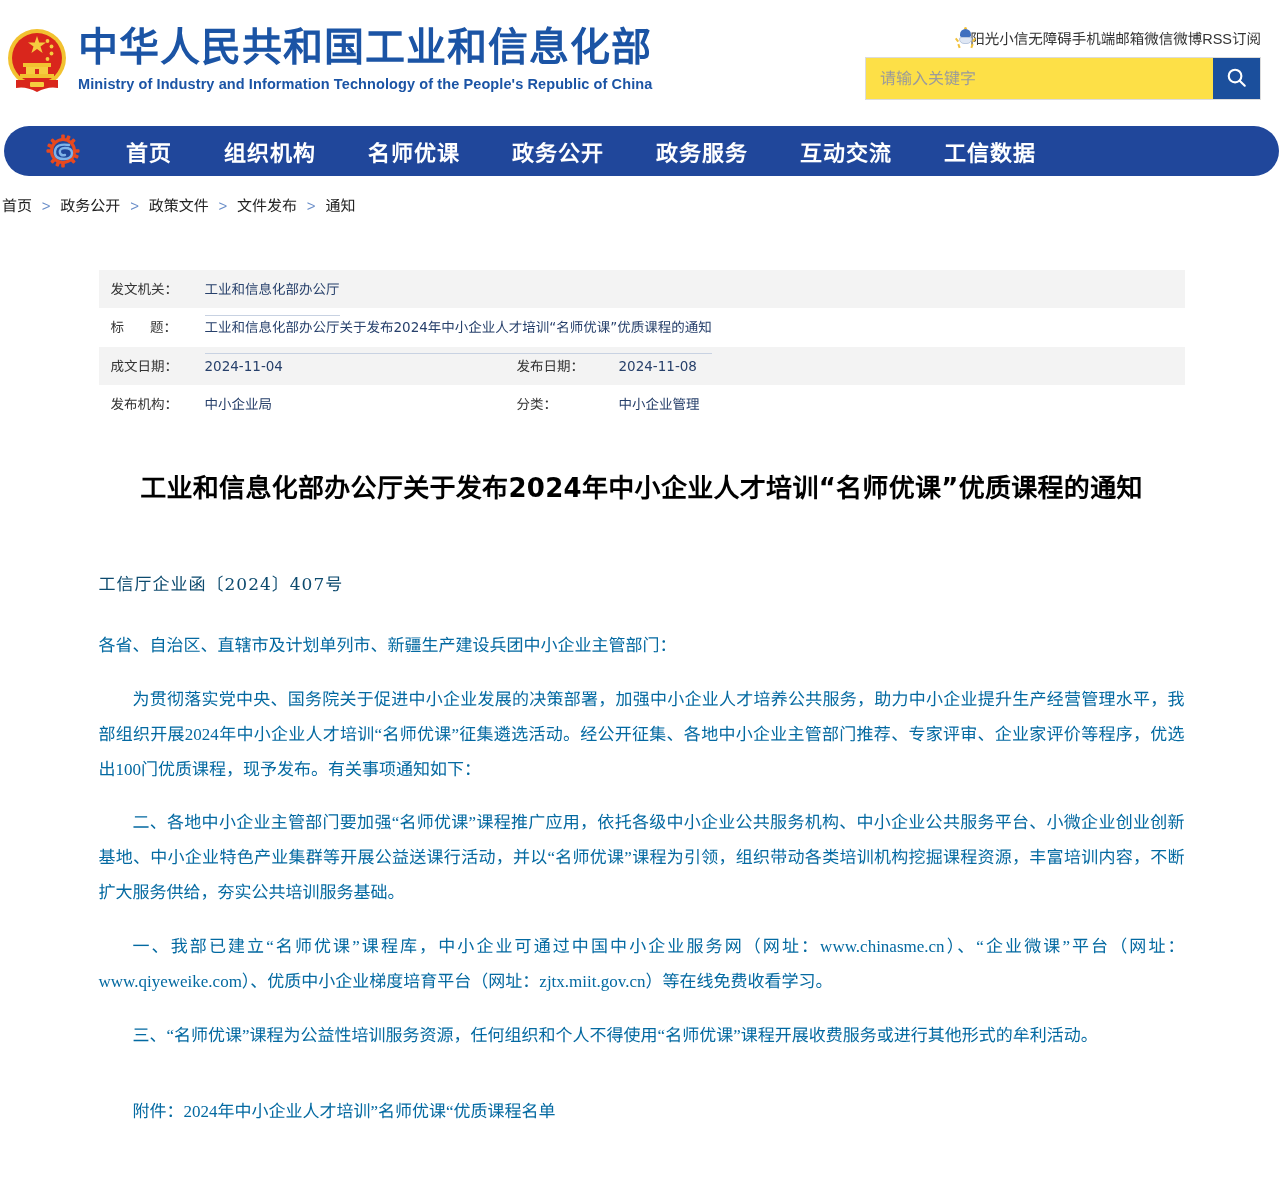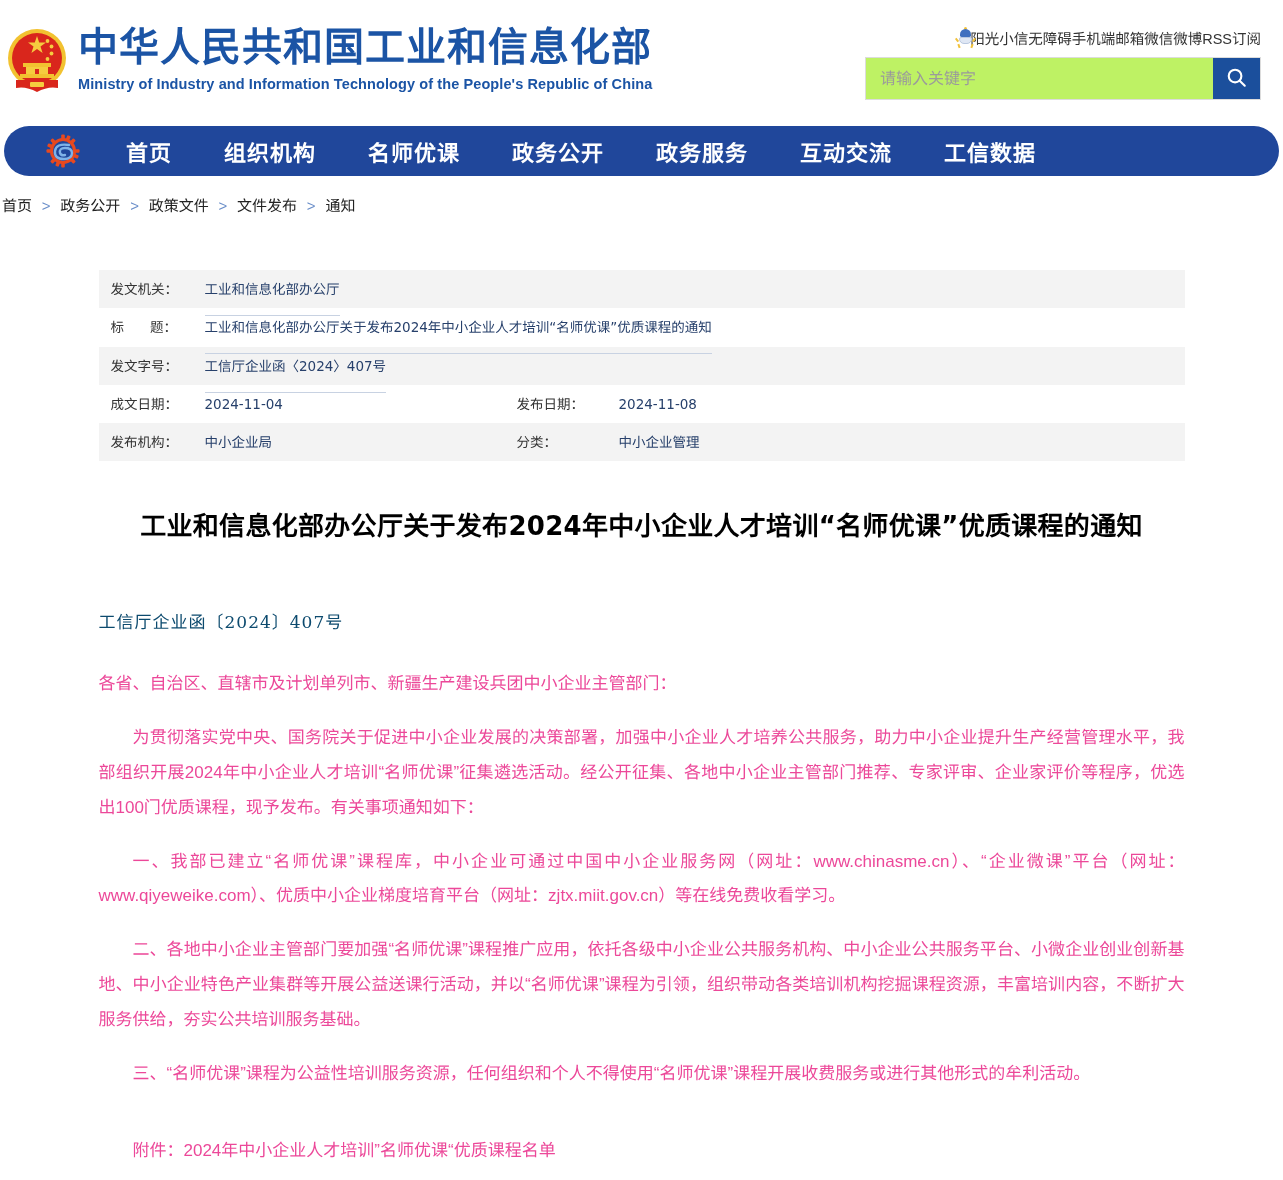--- a/index.html
+++ b/index.html
@@ -113,21 +113,21 @@
     width: 2px; height: 4px;
     background: #f2c13a;
   }
 
   .searchbar {
     margin-top: 9px;
     display: flex;
     height: 43px;
     border: 1px solid #dcdcdc;
     box-sizing: border-box;
-    background: #bef264;
+    background: #fde047;
   }
   .searchbar input {
     flex: 1 1 auto;
     border: 0;
     outline: none;
     background: transparent;
     padding: 0 14px;
     font-size: 16px;
     font-family: "DejaVu Sans", "Liberation Sans", sans-serif;
     color: #444;
@@ -226,24 +226,24 @@
   .doc-number {
     text-align: left;
     font-family: "DejaVu Serif", "Liberation Serif", serif;
     font-size: 17px;
     color: #0c4a6e;
     margin-top: 62px;
     letter-spacing: 1px;
   }
   .doc-body {
     margin-top: 34px;
-    font-family: Liberation Sans, sans-serif;
+    font-family: Liberation Serif, serif;
     font-size: 17px;
     line-height: 2.05;
-    color: #ec4899;
+    color: #0369a1;
     text-align: justify;
   }
   .doc-body p { margin: 0 0 19px 0; }
   .doc-body p.indent { text-indent: 2em; }
   .doc-body p.attach { text-indent: 2em; margin-top: 42px; }
 </style>
 </head>
 <body>
 
 <div class="site-header">
@@ -360,24 +360,20 @@
     <tbody>
       <tr>
         <td class="meta-label">发文机关：</td>
         <td colspan="3"><span class="meta-value u">工业和信息化部办公厅</span></td>
       </tr>
       <tr>
         <td class="meta-label"><span>标</span><span class="sp"></span><span>题：</span></td>
         <td colspan="3"><span class="meta-value u">工业和信息化部办公厅关于发布2024年中小企业人才培训“名师优课”优质课程的通知</span></td>
       </tr>
       <tr>
-        <td class="meta-label">发文字号：</td>
-        <td colspan="3"><span class="meta-value u">工信厅企业函〈2024〉407号</span></td>
-      </tr>
-      <tr>
         <td class="meta-label">成文日期：</td>
         <td class="half-left"><span class="meta-value">2024-11-04</span></td>
         <td class="half-label">发布日期：</td>
         <td><span class="meta-value">2024-11-08</span></td>
       </tr>
       <tr>
         <td class="meta-label">发布机构：</td>
         <td class="half-left"><span class="meta-value">中小企业局</span></td>
         <td class="half-label"><span>分</span><span class="sp"></span><span>类：</span></td>
         <td><span class="meta-value">中小企业管理</span></td>
@@ -385,19 +381,19 @@
     </tbody>
   </table>
 
   <h1 class="doc-title">工业和信息化部办公厅关于发布2024年中小企业人才培训“名师优课”优质课程的通知</h1>
 
   <div class="doc-number">工信厅企业函〔2024〕407号</div>
 
   <div class="doc-body">
     <p>各省、自治区、直辖市及计划单列市、新疆生产建设兵团中小企业主管部门：</p>
     <p class="indent">为贯彻落实党中央、国务院关于促进中小企业发展的决策部署，加强中小企业人才培养公共服务，助力中小企业提升生产经营管理水平，我部组织开展2024年中小企业人才培训“名师优课”征集遴选活动。经公开征集、各地中小企业主管部门推荐、专家评审、企业家评价等程序，优选出100门优质课程，现予发布。有关事项通知如下：</p>
+    <p class="indent">二、各地中小企业主管部门要加强“名师优课”课程推广应用，依托各级中小企业公共服务机构、中小企业公共服务平台、小微企业创业创新基地、中小企业特色产业集群等开展公益送课行活动，并以“名师优课”课程为引领，组织带动各类培训机构挖掘课程资源，丰富培训内容，不断扩大服务供给，夯实公共培训服务基础。</p>
     <p class="indent">一、我部已建立“名师优课”课程库，中小企业可通过中国中小企业服务网（网址：www.chinasme.cn）、“企业微课”平台（网址：www.qiyeweike.com）、优质中小企业梯度培育平台（网址：zjtx.miit.gov.cn）等在线免费收看学习。</p>
-    <p class="indent">二、各地中小企业主管部门要加强“名师优课”课程推广应用，依托各级中小企业公共服务机构、中小企业公共服务平台、小微企业创业创新基地、中小企业特色产业集群等开展公益送课行活动，并以“名师优课”课程为引领，组织带动各类培训机构挖掘课程资源，丰富培训内容，不断扩大服务供给，夯实公共培训服务基础。</p>
     <p class="indent">三、“名师优课”课程为公益性培训服务资源，任何组织和个人不得使用“名师优课”课程开展收费服务或进行其他形式的牟利活动。</p>
     <p class="attach">附件：2024年中小企业人才培训”名师优课“优质课程名单</p>
   </div>
 
 </div>
 
 </body></html>

